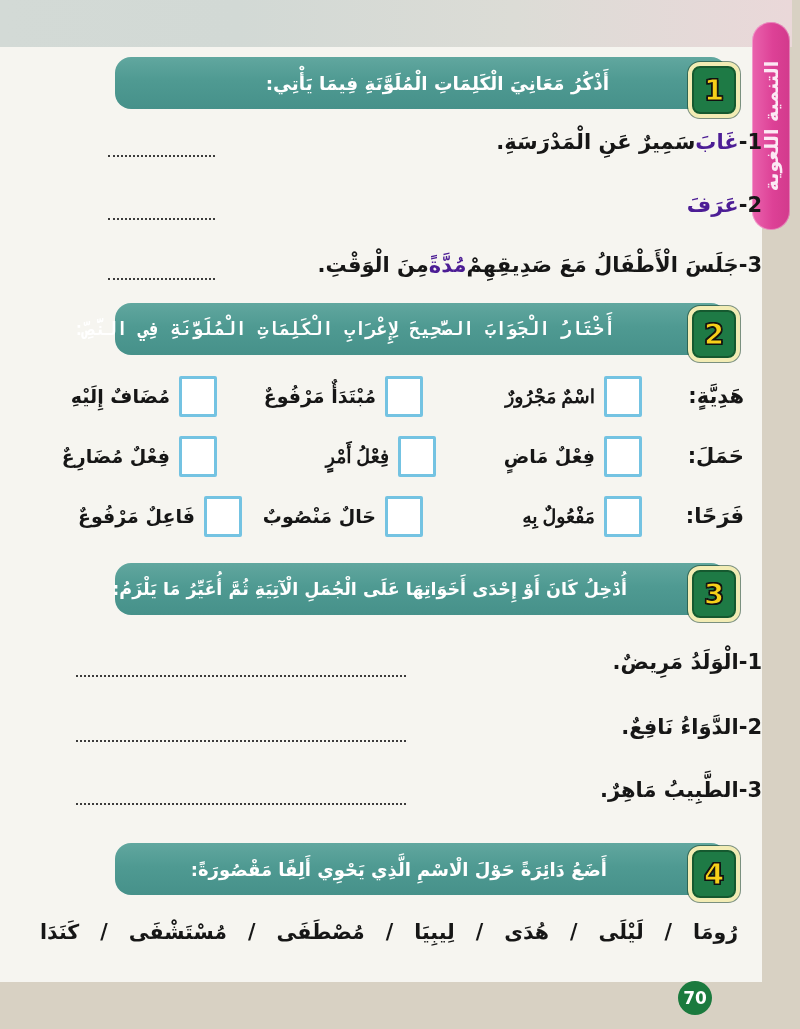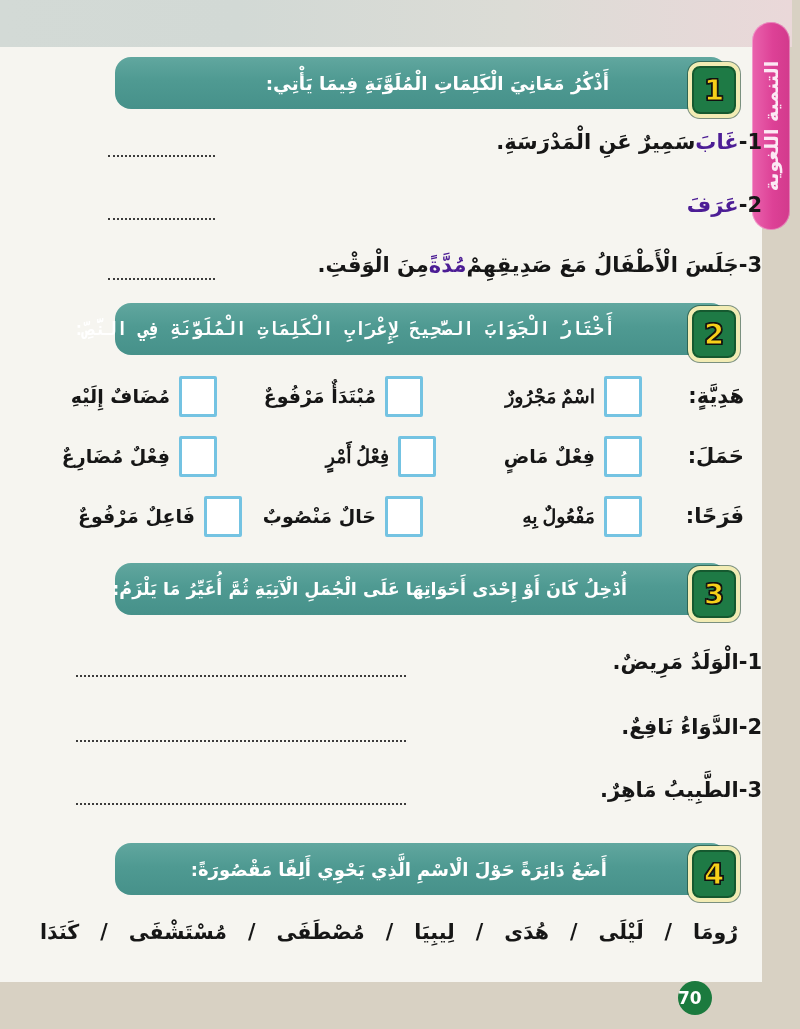--- a/index.html
+++ b/index.html
@@ -54,21 +54,21 @@
   .checkbox{width:32px;height:35px;background:#ffffff;border:3px solid #74c3e2;
             border-radius:2px;margin-left:9px;flex:0 0 auto;}
   
   .names{position:absolute;left:40px;top:908px;width:698px;height:48px;direction:rtl;
          display:flex;align-items:center;justify-content:space-between;
          color:#161616;font-weight:bold;font-size:20.5px;}
   .names .slash{font-weight:bold;}
   
   .pagenum{position:absolute;left:678px;top:981px;width:34px;height:34px;border-radius:50%;
            background:#1b7a3e;color:#fff;font-weight:bold;font-size:17px;
-           display:flex;align-items:center;justify-content:flex-end;
+           display:flex;align-items:center;justify-content:center;
            font-family:"DejaVu Sans",sans-serif;}
 </style>
 </head>
 <body>
 
 <div class="sheet">
   <div class="page"></div>
   <div class="topband"></div>
 
   <div class="side-tab">

